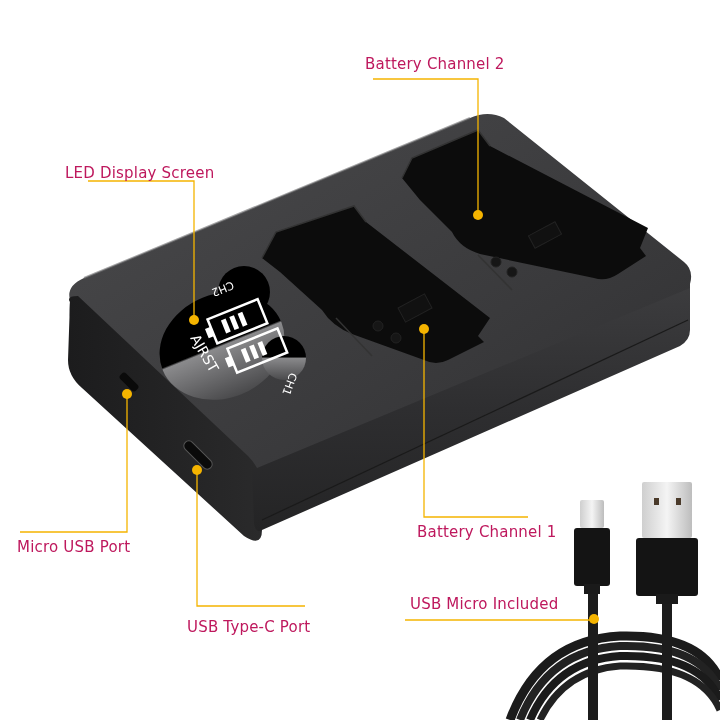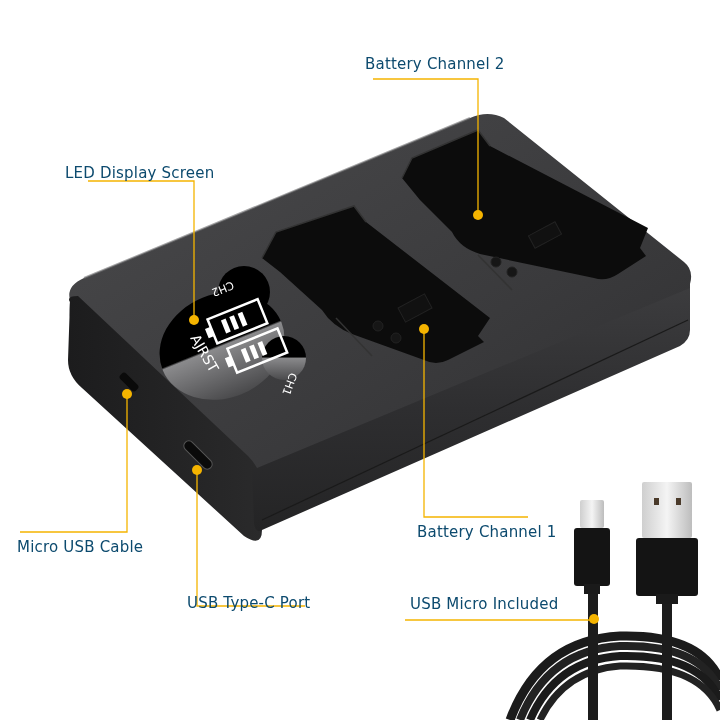--- a/index.html
+++ b/index.html
@@ -5,21 +5,21 @@
   html, body { margin: 0; padding: 0; }
   body {
     width: 720px; height: 720px; position: relative; overflow: hidden;
     background: #ffffff;
     font-family: "DejaVu Sans", sans-serif;
   }
   .stage { position: absolute; left: 0; top: 0; width: 720px; height: 720px; }
   svg.art { position: absolute; left: 0; top: 0; }
   .label {
     position: absolute;
-    color: #0c4a6e;
+    color: #be185d;
     font-size: 15px;
     letter-spacing: 0.2px;
     white-space: nowrap;
     line-height: 1;
   }
 </style>
 </head>
 <body>
 
 <div class="stage">
@@ -158,18 +158,18 @@
       <circle cx="194" cy="320" r="5"></circle>
       <circle cx="127" cy="394" r="5"></circle>
       <circle cx="197" cy="470" r="5"></circle>
       <circle cx="424" cy="329" r="5"></circle>
       <circle cx="594" cy="619" r="5"></circle>
     </g>
   </svg>
 
   <div class="label" style="left:365px; top:57px;">Battery Channel 2</div>
   <div class="label" style="left:65px; top:166px;">LED Display Screen</div>
-  <div class="label" style="left:17px; top:540px;">Micro USB Cable</div>
-  <div class="label" style="left:187px; top:596px;">USB Type-C Port</div>
+  <div class="label" style="left:17px; top:540px;">Micro USB Port</div>
+  <div class="label" style="left:187px; top:620px;">USB Type-C Port</div>
   <div class="label" style="left:417px; top:525px;">Battery Channel 1</div>
   <div class="label" style="left:410px; top:597px;">USB Micro Included</div>
 
 </div>
 
 </body></html>

